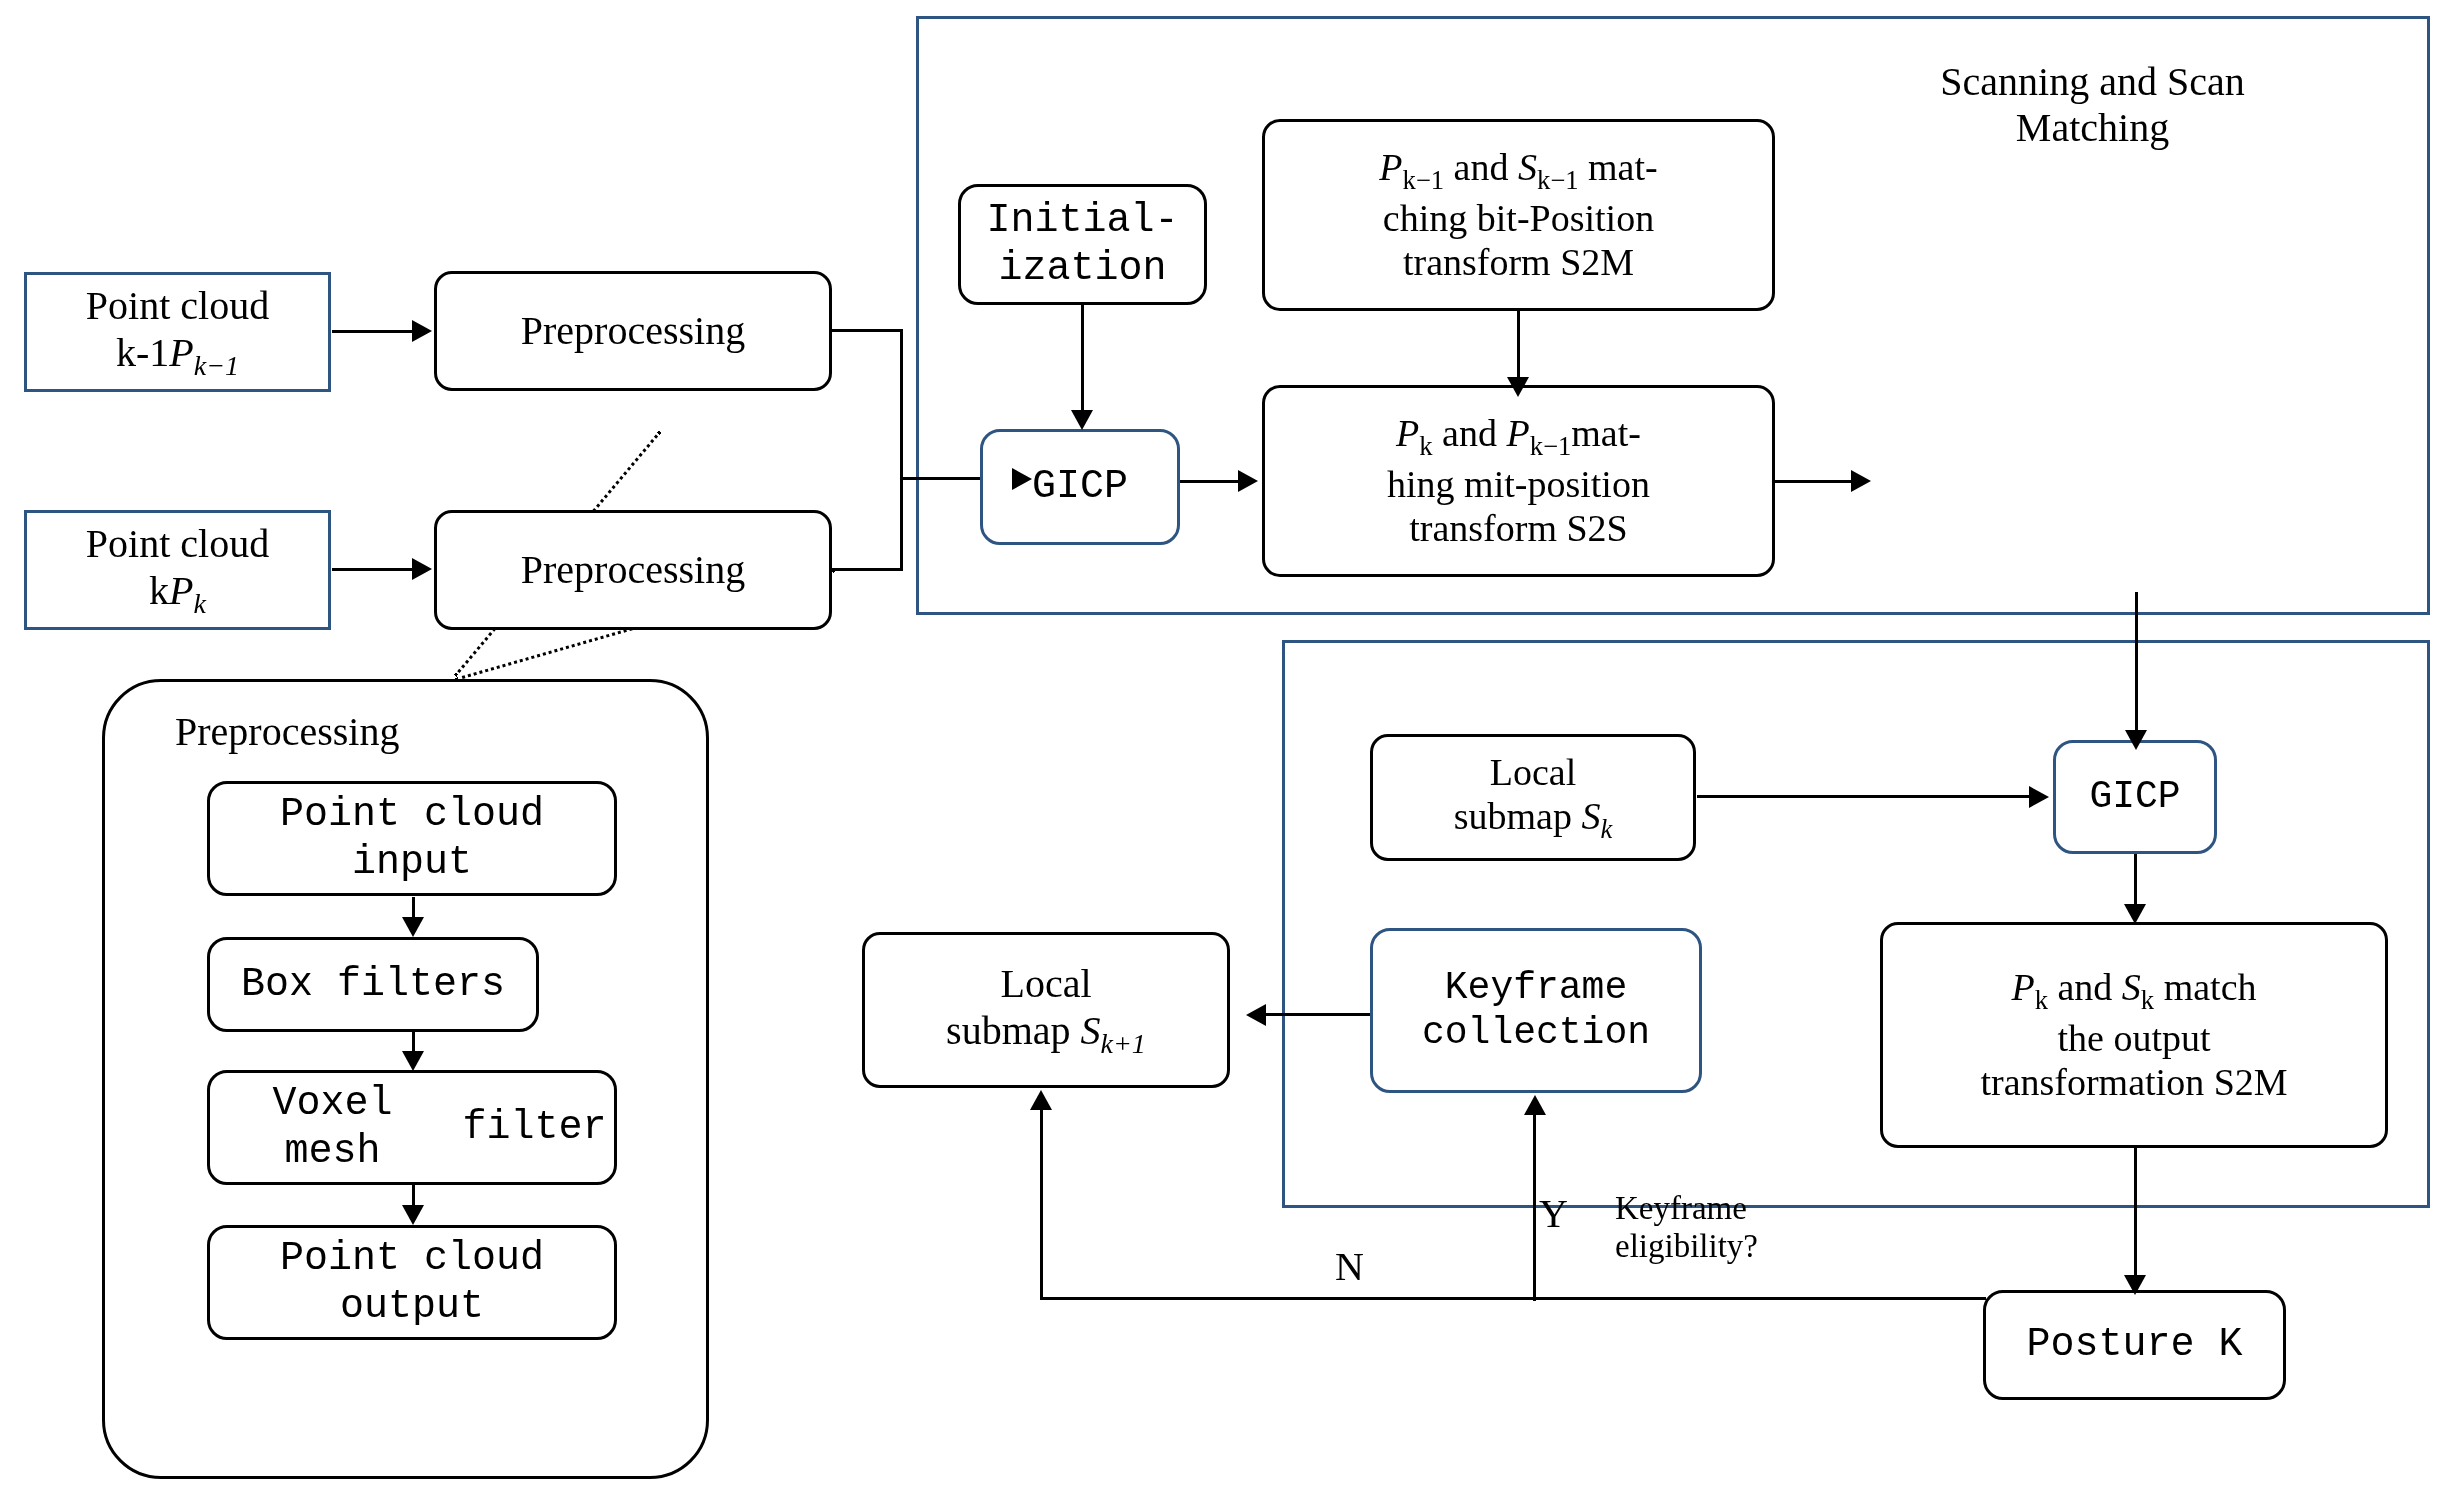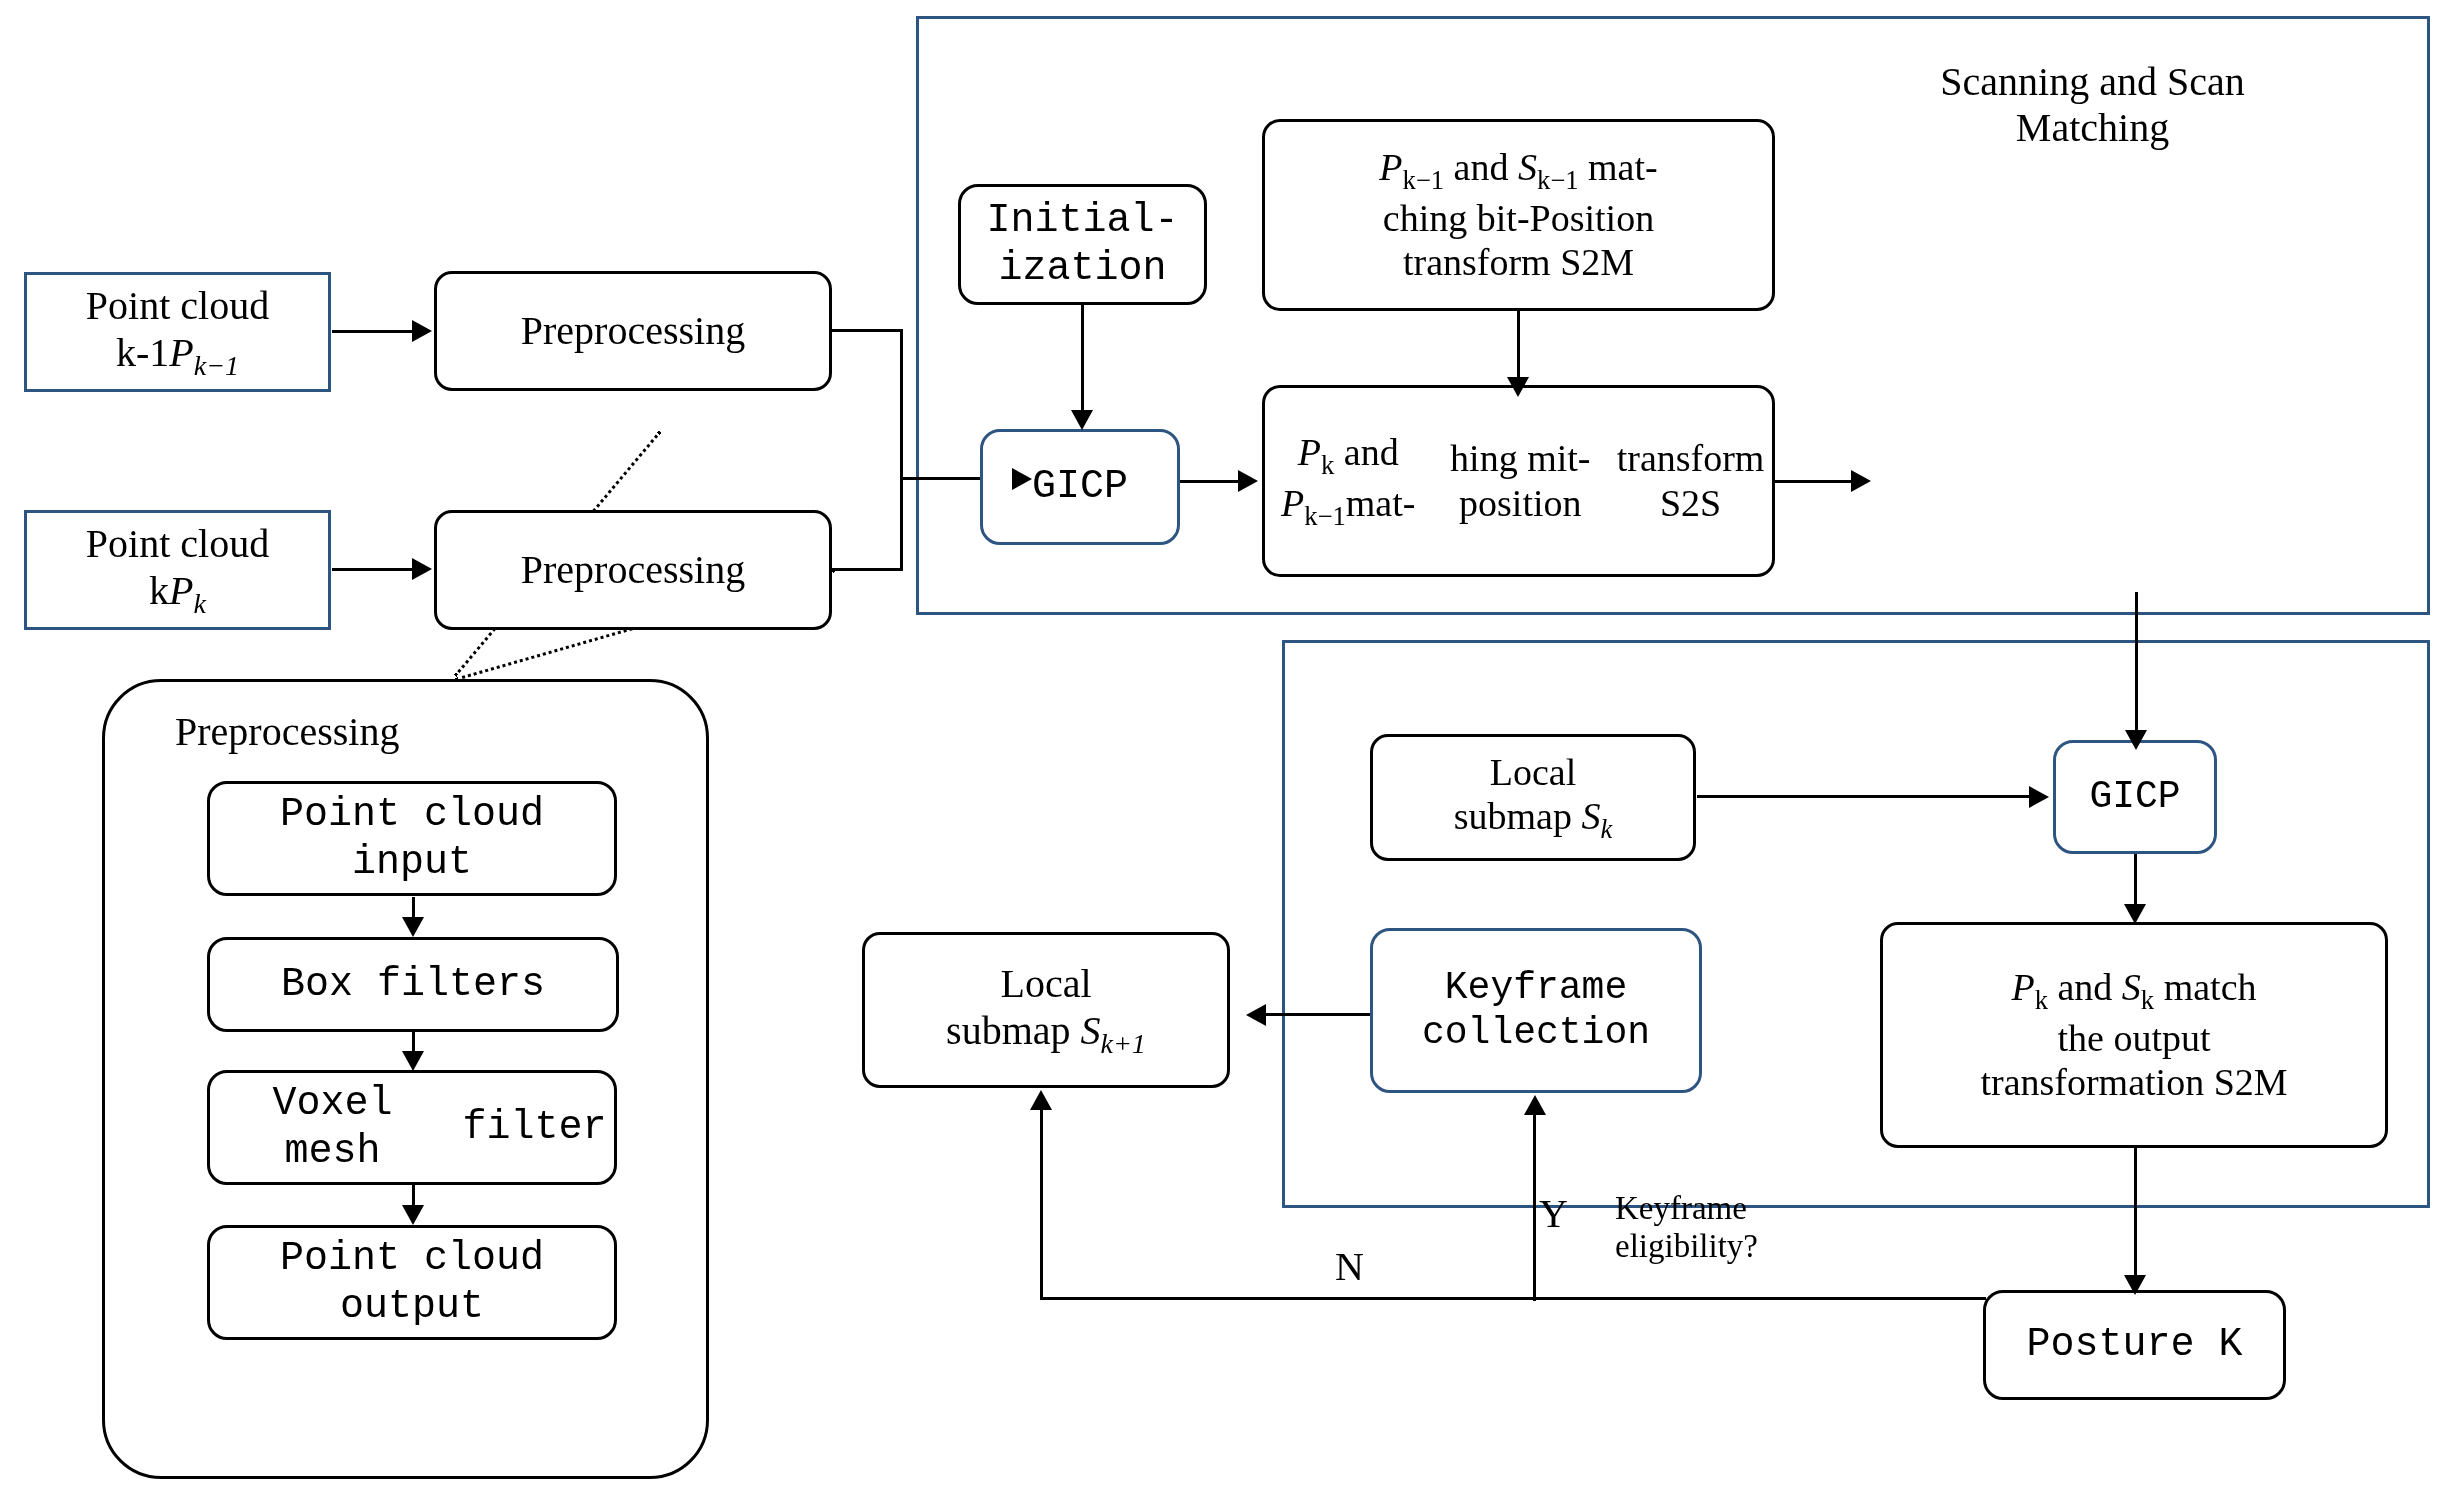--- a/index.html
+++ b/index.html
@@ -130,21 +130,21 @@
 
   <div class="node rounded fs-med" style="left:1262px;top:119px;width:513px;height:192px;flex-direction:column;">
     <span class="lbl"><i class="ital">P</i><span class="sub">k−1</span> and <i class="ital">S</i><span class="sub">k−1</span> mat-</span>
     <span class="lbl">ching bit-Position</span>
     <span class="lbl">transform S2M</span>
   </div>
 
   <div class="ln lnv" style="left:1517px;top:311px;height:76px;"></div>
   <div class="arrow arrow-d" style="left:1507px;top:377px;"></div>
 
-  <div class="node rounded fs-med" style="left:1262px;top:385px;width:513px;height:192px;flex-direction:row;">
+  <div class="node rounded fs-med" style="left:1262px;top:385px;width:513px;height:192px;flex-direction:column;">
     <span class="lbl"><i class="ital">P</i><span class="sub">k</span> and <i class="ital">P</i><span class="sub">k−1</span>mat-</span>
     <span class="lbl">hing mit-position</span>
     <span class="lbl">transform S2S</span>
   </div>
 
   <div class="ln lnh" style="left:1179px;top:480px;width:62px;"></div>
   <div class="arrow arrow-r" style="left:1238px;top:470px;"></div>
 
   <div class="ln lnh" style="left:1775px;top:480px;width:80px;"></div>
   <div class="arrow arrow-r" style="left:1851px;top:470px;"></div>
@@ -211,21 +211,21 @@
   <div class="soft-panel" style="left:102px;top:679px;width:607px;height:800px;"></div>
   <div class="edge-label fs-big" style="left:175px;top:709px;z-index:6;">Preprocessing</div>
 
   <div class="node rounded-sm fs-big" style="left:207px;top:781px;width:410px;height:115px;flex-direction:column;">
     <span class="lbl">Point cloud</span>
     <span class="lbl">input</span>
   </div>
   <div class="ln lnv" style="left:412px;top:897px;height:32px;"></div>
   <div class="arrow arrow-d" style="left:402px;top:917px;"></div>
 
-  <div class="node rounded-sm fs-big" style="left:207px;top:937px;width:412px;height:95px;">
+  <div class="node rounded-sm fs-big" style="left:207px;top:937px;width:332px;height:95px;">
     <span class="lbl">Box filters</span>
   </div>
   <div class="ln lnv" style="left:412px;top:1032px;height:30px;"></div>
   <div class="arrow arrow-d" style="left:402px;top:1051px;"></div>
 
   <div class="node rounded-sm fs-big" style="left:207px;top:1070px;width:410px;height:115px;">
     <span class="lbl">Voxel mesh</span>
     <span class="lbl">filter</span>
   </div>
   <div class="ln lnv" style="left:412px;top:1185px;height:32px;"></div>

